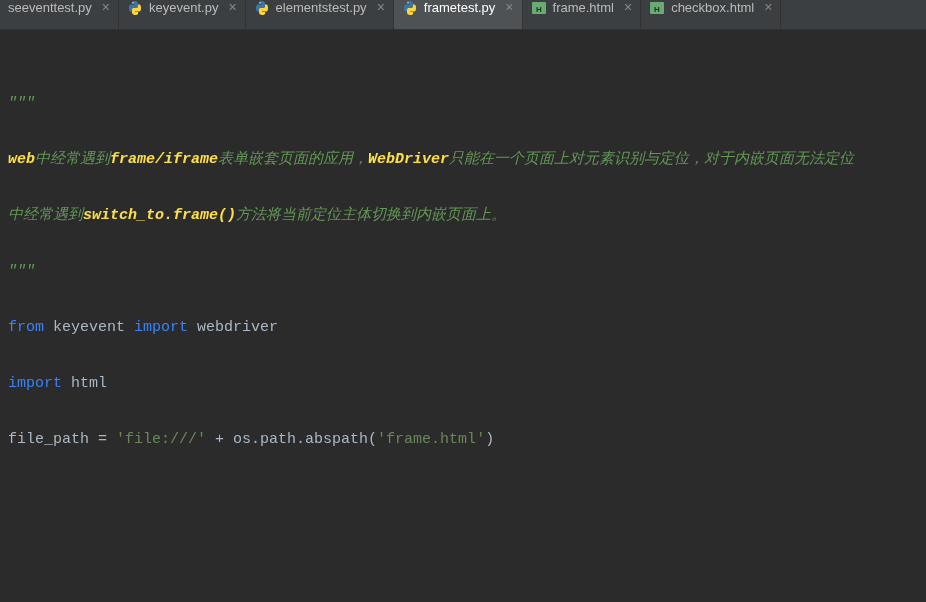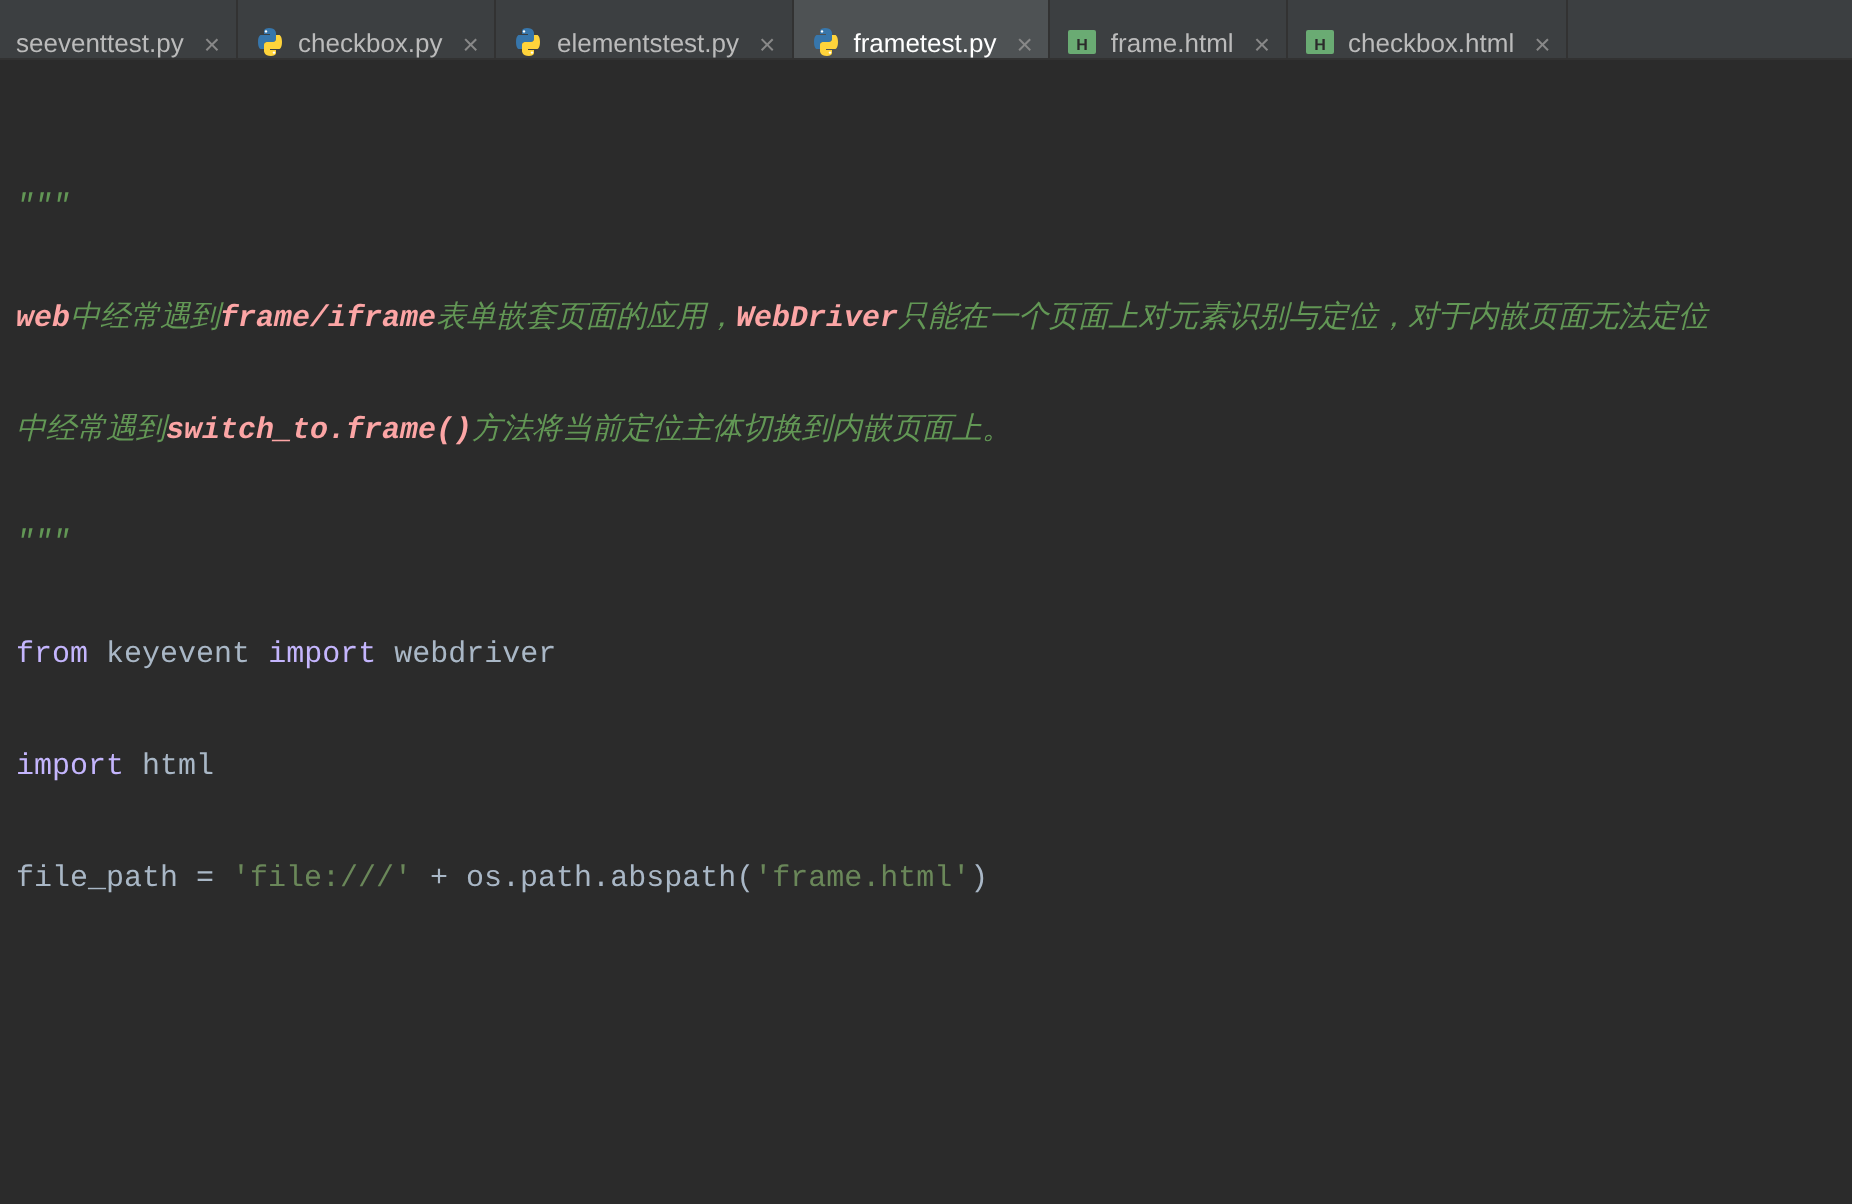--- a/index.html
+++ b/index.html
@@ -13,21 +13,21 @@
     overflow: hidden;
   }
   .tabs {
     display: flex;
     background: #3c3f41;
     height: 30px;
     border-bottom: 1px solid #323232;
   }
   .tab {
     display: flex;
-    align-items: flex-end;
+    align-items: flex-start;
     padding: 0 8px;
     height: 100%;
     color: #bbbbbb;
     font-family: -apple-system, 'Segoe UI', Arial, sans-serif;
     font-size: 13px;
     border-right: 1px solid #323232;
     gap: 6px;
     cursor: pointer;
   }
   .tab.active {
@@ -43,22 +43,22 @@
   }
   .editor {
     padding: 4px 0 0 8px;
     white-space: pre;
     line-height: 28px;
     position: relative;
   }
   .line { height: 28px; }
   .code { margin-left: 0px; }
   .c-docstr { color: #629755; font-style: italic; }
-  .c-docstr-bold { color: #fca5a5; font-style: italic; font-weight: bold; }
-  .c-kw { color: #c4b5fd; }
+  .c-docstr-bold { color: #fde047; font-style: italic; font-weight: bold; }
+  .c-kw { color: #3b82f6; }
   .c-id { color: #a9b7c6; }
   .c-str { color: #6a8759; }
   svg.pyicon { width: 16px; height: 16px; }
   svg.htmlicon { width: 16px; height: 16px; }
 </style>
 </head>
 <body>
 
 <div class="tabs">
   <div class="tab">
@@ -67,21 +67,21 @@
   </div>
   <div class="tab">
     <span class="icon">
       <svg class="pyicon" viewBox="0 0 16 16">
           <path fill="#3776ab" d="M7.5 1C5 1 5 2.5 5 2.5V4h3v.5H3.5S2 4.5 2 8s1.5 3.5 1.5 3.5H5V9.5S5 8 6.5 8h3S11 8 11 6.5v-3S11 1 7.5 1z"></path>
           <circle cx="6" cy="2.7" r=".6" fill="#fff"></circle>
           <path fill="#ffd43b" d="M8.5 15C11 15 11 13.5 11 13.5V12H8v-.5h4.5S14 11.5 14 8s-1.5-3.5-1.5-3.5H11v2S11 8 9.5 8h-3S5 8 5 9.5v3S5 15 8.5 15z"></path>
           <circle cx="10" cy="13.3" r=".6" fill="#fff"></circle>
         </svg>
     </span>
-    <span>checkbox.py</span>
+    <span>keyevent.py</span>
     <span class="close">×</span>
   </div>
   <div class="tab">
     <span class="icon">
       <svg class="pyicon" viewBox="0 0 16 16">
           <path fill="#3776ab" d="M7.5 1C5 1 5 2.5 5 2.5V4h3v.5H3.5S2 4.5 2 8s1.5 3.5 1.5 3.5H5V9.5S5 8 6.5 8h3S11 8 11 6.5v-3S11 1 7.5 1z"></path>
           <circle cx="6" cy="2.7" r=".6" fill="#fff"></circle>
           <path fill="#ffd43b" d="M8.5 15C11 15 11 13.5 11 13.5V12H8v-.5h4.5S14 11.5 14 8s-1.5-3.5-1.5-3.5H11v2S11 8 9.5 8h-3S5 8 5 9.5v3S5 15 8.5 15z"></path>
           <circle cx="10" cy="13.3" r=".6" fill="#fff"></circle>
         </svg>

